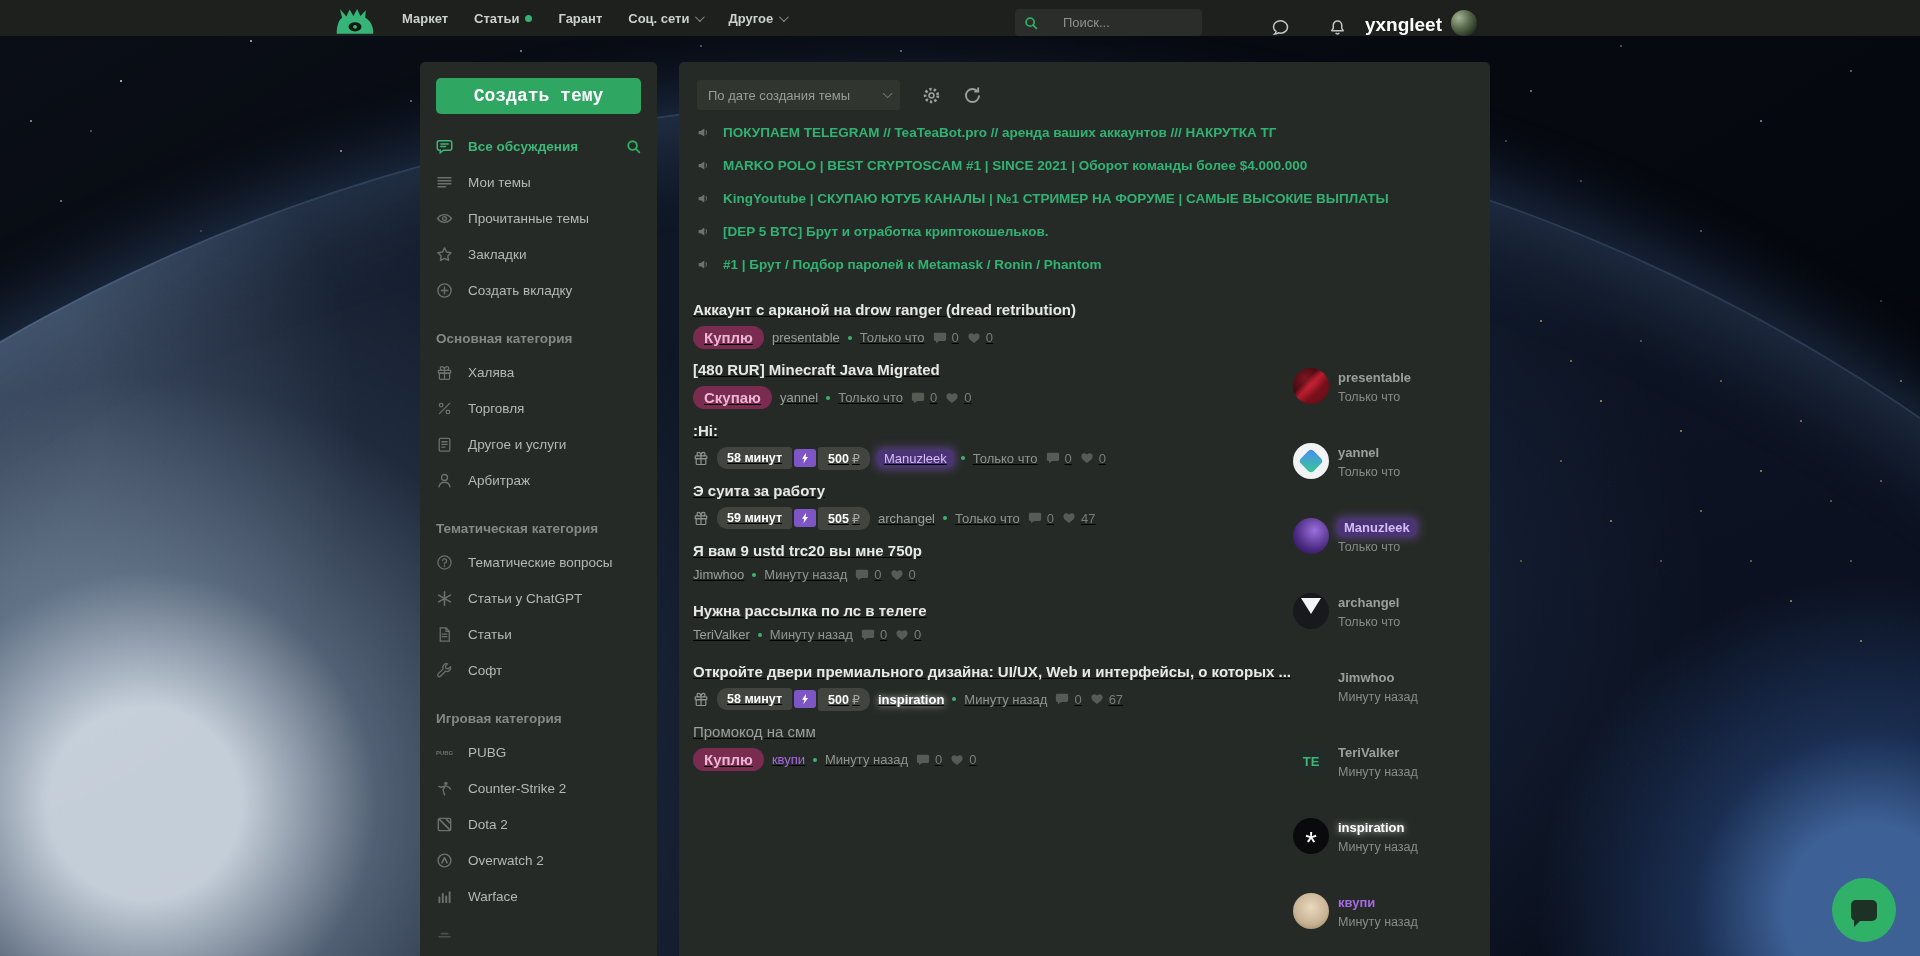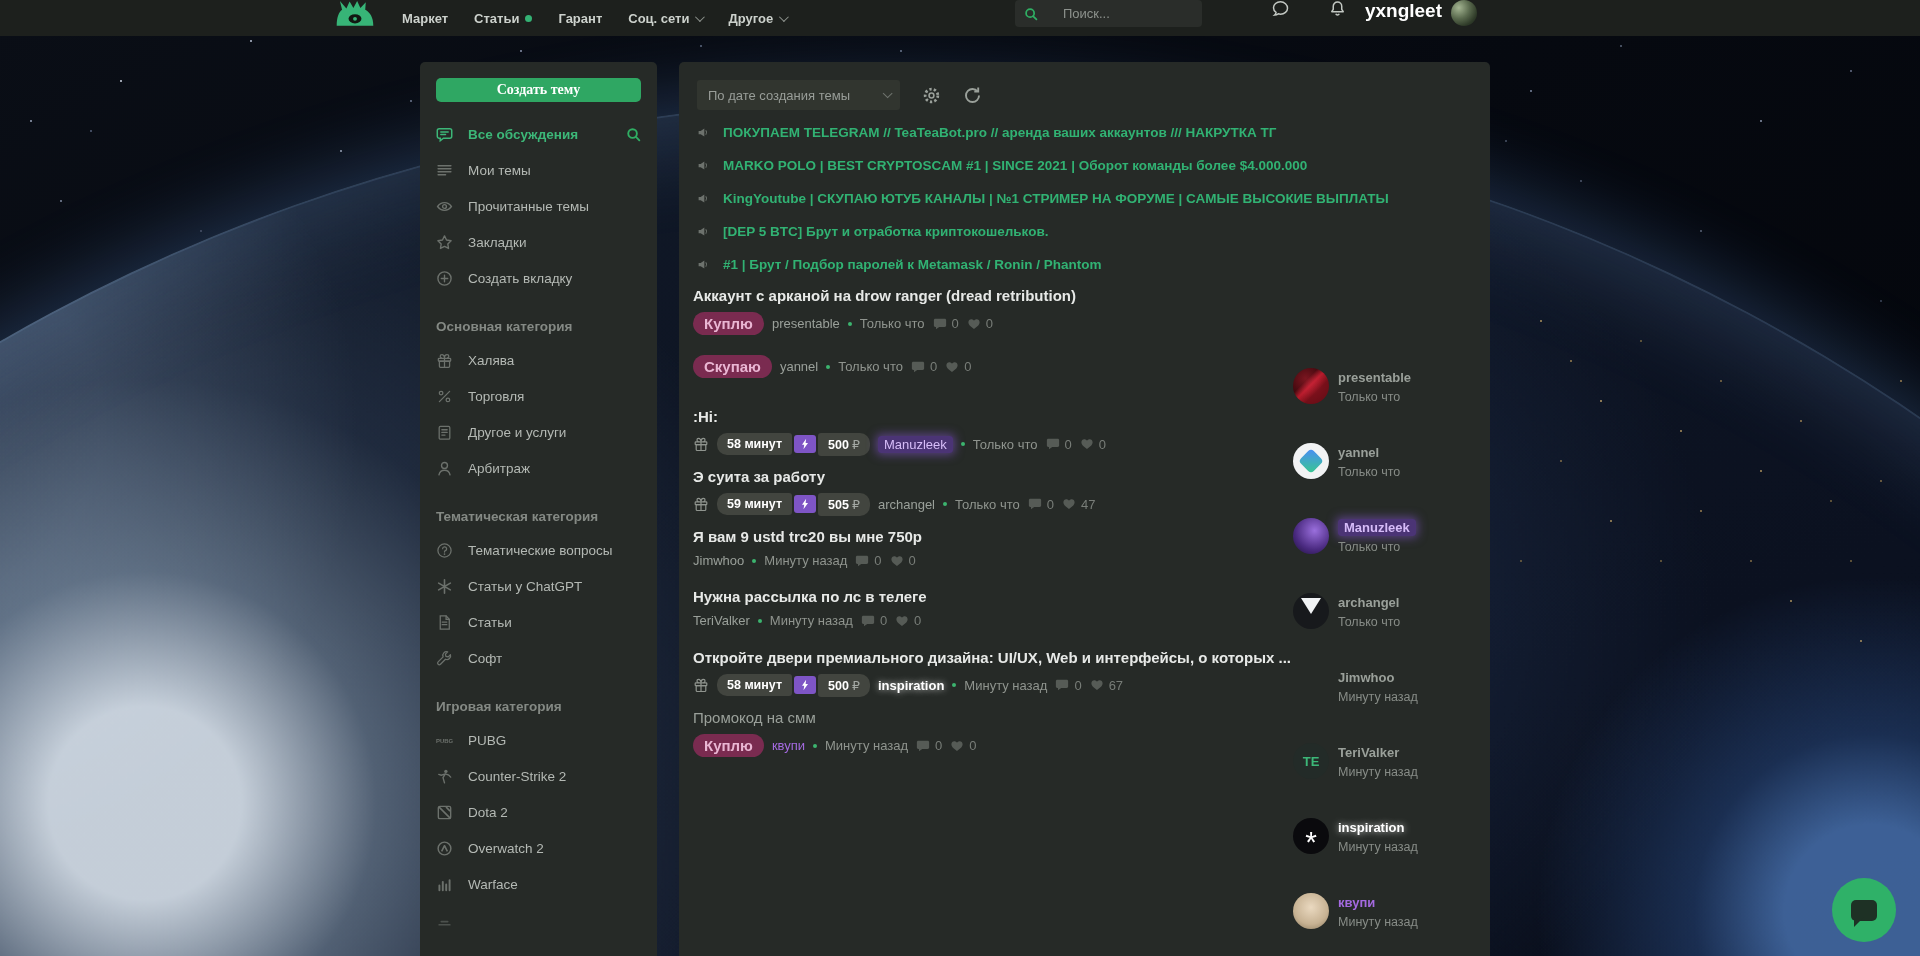--- a/index.html
+++ b/index.html
@@ -25,21 +25,21 @@
       200px 230px 0 #49536a,1880px 300px 0 #3e485c,1505px 140px 0 #4a5468,640px 90px 0 #505a70; }
   .lights { position:fixed; top:0; left:0; width:2px; height:2px; border-radius:50%; opacity:.85;
     box-shadow:1540px 320px 0 #c9a96a,1570px 360px 0 #b3955c,1600px 400px 0 #d4b375,1640px 340px 0 #8a7448,
       1680px 430px 0 #c9a96a,1720px 380px 0 #9a8150,1760px 470px 0 #c9a96a,1800px 420px 0 #b3955c,
       1830px 500px 0 #8a7448,1560px 460px 0 #9a8150,1610px 520px 0 #c9a96a,1660px 560px 0 #8a7448,
       1700px 510px 0 #b3955c,1750px 560px 0 #9a8150,1790px 600px 0 #c9a96a,1850px 560px 0 #8a7448,
       1880px 480px 0 #9a8150,1520px 560px 0 #8a7448,1900px 380px 0 #b3955c,1860px 640px 0 #c9a96a; }
 
   
   .nb { position:fixed; top:0; left:0; right:0; height:36px; background:#1d201d; z-index:50;
-        display:flex; align-items:flex-start; padding:0 443px 0 335px; }
+        display:flex; align-items:flex-end; padding:0 443px 0 335px; }
   .nb-logo { width:40px; height:28px; margin-right:14px; cursor:pointer; }
   .nb-item { display:flex; align-items:center; gap:6px; padding:0 13px; height:36px; color:#ccd1cc;
              font-size:13px; font-weight:600; cursor:pointer; }
   .nb-item .gdot { width:7px; height:7px; border-radius:50%; background:#34b274; }
   .chev { width:7px; height:7px; border-right:1.6px solid #8d928d; border-bottom:1.6px solid #8d928d;
           transform:rotate(45deg) translateY(-2px); }
   .nb-search { margin-left:auto; width:187px; height:27px; background:#2a2d2a; border-radius:4px;
                display:flex; align-items:center; padding:0 9px; gap:25px; }
   .nb-search svg { color:#2fae63; flex:none; }
   .nb-search input { background:transparent; border:0; outline:0; color:#c5cac5; font-size:13px; width:100%;
@@ -50,22 +50,22 @@
   .nb-av { width:26px; height:26px; border-radius:50%; margin-left:9px; cursor:pointer;
     background:radial-gradient(circle at 30% 30%,#a4b592,#5a6a4e 42%,#2f3b29 72%,#1b231a),
                radial-gradient(circle at 70% 75%,#11160f 0 30%,transparent 32%); background-blend-mode:normal; }
 
   
   .card { position:absolute; background:#262a27; border-radius:5px; }
   .sidebar { left:420px; top:62px; width:237px; height:920px; padding:16px 16px 0; }
   .main { left:679px; top:62px; width:811px; height:920px; padding:18px 16px 0 14px; }
 
   
-  .create-btn { width:100%; height:24px; background:#2fa763; border:0; border-radius:5px; color:#fff;
-                font-size:14px; font-weight:700; cursor:pointer; font-family:Liberation Serif, serif; }
+  .create-btn { width:100%; height:36px; background:#2fa763; border:0; border-radius:5px; color:#fff;
+                font-size:18px; font-weight:700; cursor:pointer; font-family:Liberation Mono, monospace; }
   .snav { margin-top:14px; }
   .s-item { display:flex; align-items:center; gap:15px; height:36px; color:#b4b9b4; font-size:13.5px; cursor:pointer; }
   .s-item .ico { width:17px; height:17px; color:#6c716c; flex:none; display:flex; }
   .s-item.active { color:#3cb778; font-weight:700; }
   .s-item.active .ico { color:#3cb778; }
   .s-item .trail { margin-left:auto; color:#2fae63; display:flex; }
   .s-head { height:34px; display:flex; align-items:flex-end; padding-bottom:8px; margin-top:12px;
             color:#848984; font-size:13.5px; font-weight:700; }
 
   
@@ -75,21 +75,21 @@
   .sort .chev { margin-left:auto; transform:rotate(45deg) translateY(-3px); border-color:#6e736d; }
   .tool-ic { color:#9aa09a; cursor:pointer; display:flex; }
 
   
   .annlist { margin-top:6px; }
   .ann { display:flex; align-items:center; gap:13px; height:33px; cursor:pointer; padding-left:4px; }
   .ann .ico { color:#6d726d; display:flex; flex:none; }
   .ann .txt { color:#31b273; font-size:13.5px; font-weight:700; white-space:nowrap; }
 
   
-  .threads { width:600px; }
+  .threads { margin-top:14px; width:600px;text-decoration:underline; }
   .thread { height:60.3px; padding-top:6px; }
   .t-title { color:#e7e9e7; font-size:15px; font-weight:700; white-space:nowrap; overflow:hidden; cursor:pointer; }
   .t-title.read { color:#9aa09a; font-weight:400; }
   .t-meta { display:flex; align-items:center; gap:8px; margin-top:8px; font-size:13px; color:#8f948e; }
   .badge { background:#7a2b50; color:#eab6d3; font-weight:700; font-size:15px; padding:3px 11px;
            border-radius:12px; cursor:pointer; }
   .gift-ic { color:#8f948e; display:flex; }
   .gv { display:flex; align-items:center; gap:2px; font-size:12.5px; font-weight:700; color:#fff; cursor:pointer; }
   .gv-time { background:#42453f; padding:4px 10px; border-radius:10px 3px 3px 10px; }
   .gv-bolt { background:#7e55c5; padding:3px 6px; border-radius:3px; display:flex; align-items:center; }
@@ -466,20 +466,21 @@
               <svg width="14" height="14" viewBox="0 0 16 16">
                 <path d="M8 13.6C5.2 11.7 1.6 9 1.6 5.9 1.6 4 3.1 2.6 4.9 2.6c1.2 0 2.4.6 3.1 1.7.7-1.1 1.9-1.7 3.1-1.7 1.8 0 3.3 1.4 3.3 3.3 0 3.1-3.6 5.8-6.4 7.7z" fill="currentColor"></path>
               </svg>
             </span>
             <span>0</span>
           </span>
       </div>
     </div>
 
     <div class="thread">
+      <div class="t-title">[480 RUR] Minecraft Java Migrated</div>
       <div class="t-meta">
         <span class="badge">Скупаю</span>
         <span class="author">yannel</span>
         <span class="sep-dot"></span>
         <span>Только что</span>
         <span class="cnt">
             <span class="ico">
               <svg width="14" height="14" viewBox="0 0 16 16">
                 <path d="M2.6 2h10.8c.9 0 1.6.7 1.6 1.6v6.2c0 .9-.7 1.6-1.6 1.6H7.1L3.4 14v-2.6h-.8c-.9 0-1.6-.7-1.6-1.6V3.6C1 2.7 1.7 2 2.6 2z" fill="currentColor"></path>
               </svg>

